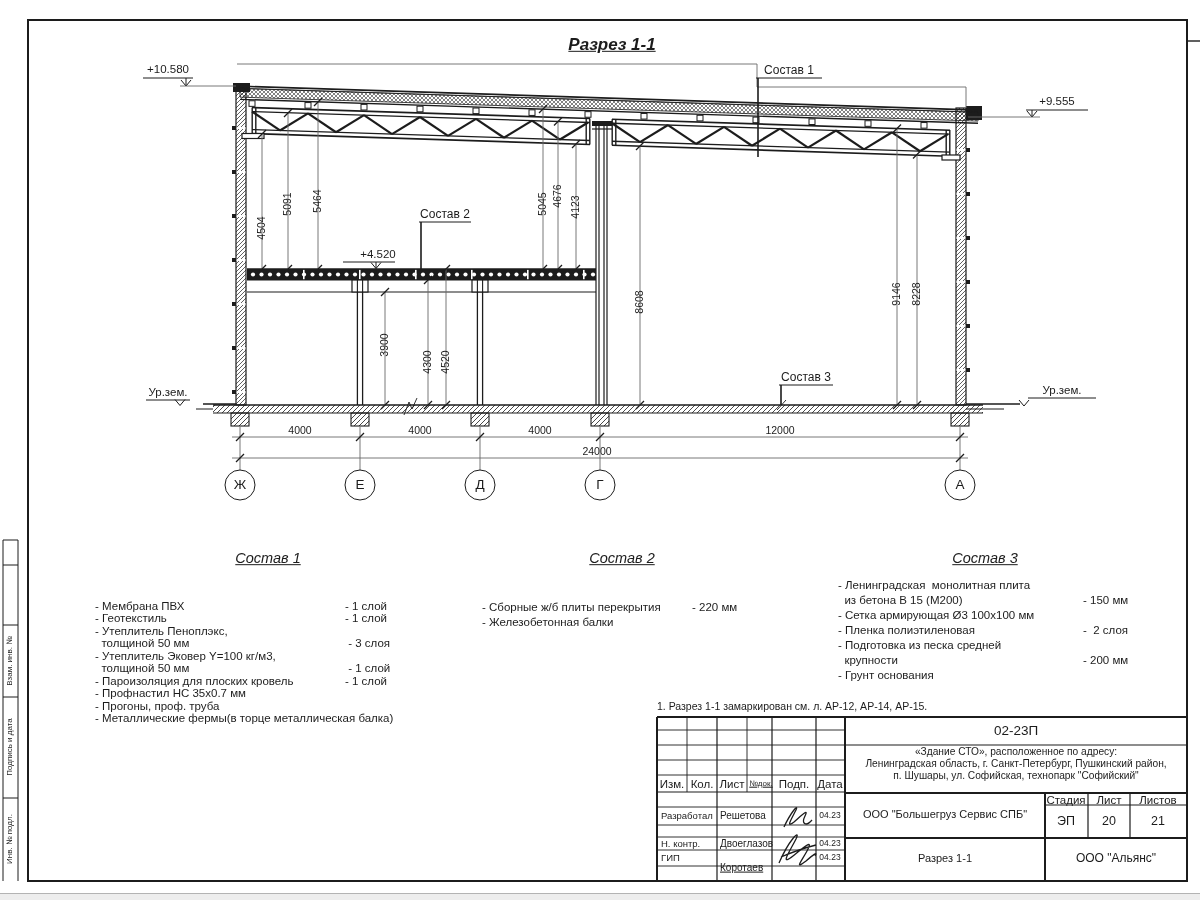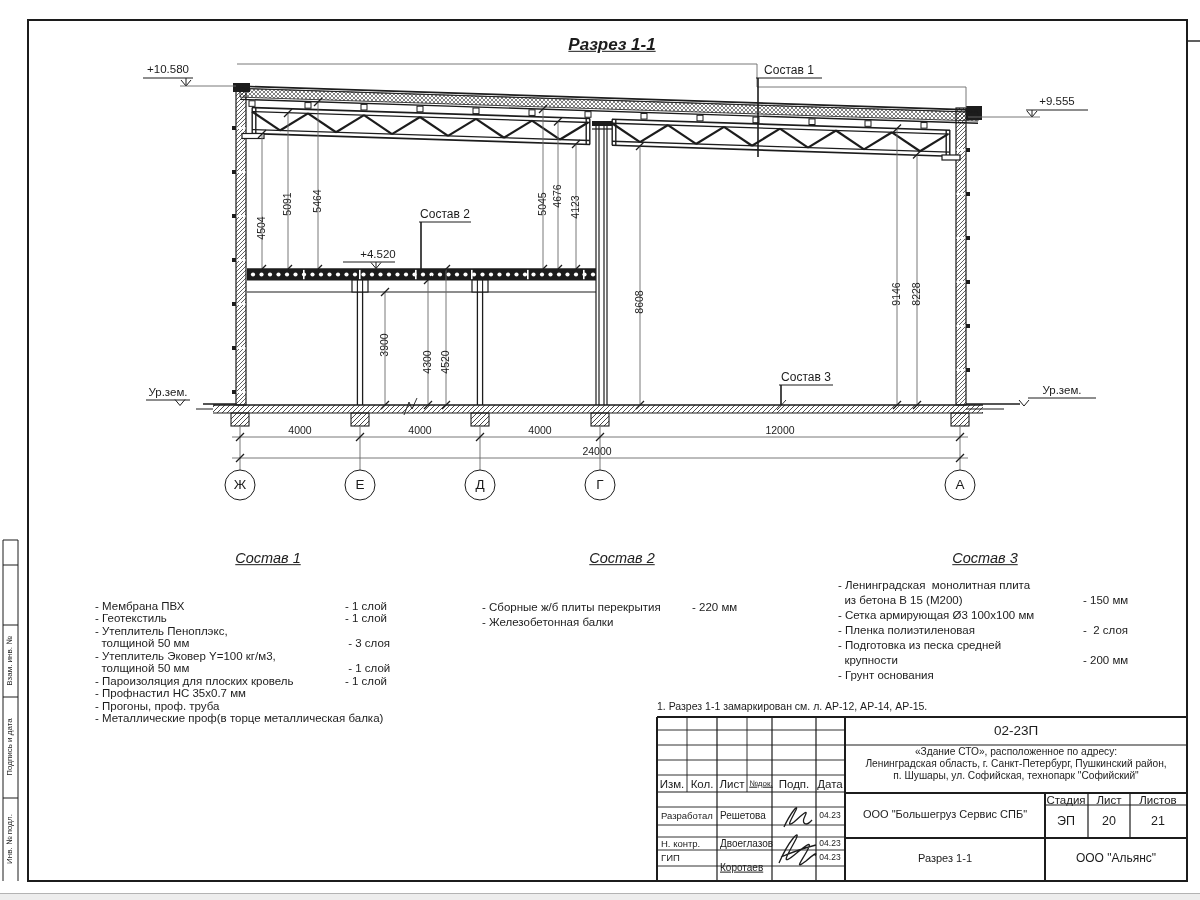--- a/index.html
+++ b/index.html
@@ -410,21 +410,21 @@
       <span class="pl-left comp-row" style="left: 95px; top: 630.9px;">- Утеплитель Пеноплэкс,</span>
       <span class="pl-left comp-row" style="left: 95px; top: 643.35px;">  толщиной 50 мм</span>
       <span class="pl-left comp-row" style="left: 345px; top: 643.35px;"> - 3 слоя</span>
       <span class="pl-left comp-row" style="left: 95px; top: 655.8px;">- Утеплитель Эковер Y=100 кг/м3,</span>
       <span class="pl-left comp-row" style="left: 95px; top: 668.25px;">  толщиной 50 мм</span>
       <span class="pl-left comp-row" style="left: 345px; top: 668.25px;"> - 1 слой</span>
       <span class="pl-left comp-row" style="left: 95px; top: 680.7px;">- Пароизоляция для плоских кровель</span>
       <span class="pl-left comp-row" style="left: 345px; top: 680.7px;">- 1 слой</span>
       <span class="pl-left comp-row" style="left: 95px; top: 693.15px;">- Профнастил НС 35х0.7 мм</span>
       <span class="pl-left comp-row" style="left: 95px; top: 705.6px;">- Прогоны, проф. труба</span>
-      <span class="pl-left comp-row" style="left: 95px; top: 718.05px;">- Металлические проф(в торце металлическая балка)</span>
+      <span class="pl-left comp-row" style="left: 95px; top: 718.05px;">- Металлические фермы(в торце металлическая балка)</span>
       <span class="pl comp-h" style="left: 622px; top: 559px;">Состав 2</span>
       <span class="pl-left comp-row" style="left: 482px; top: 607px;">- Сборные ж/б плиты перекрытия</span>
       <span class="pl-left comp-row" style="left: 692px; top: 607px;">- 220 мм</span>
       <span class="pl-left comp-row" style="left: 482px; top: 622px;">- Железобетонная балки</span>
       <span class="pl comp-h" style="left: 985px; top: 559px;">Состав 3</span>
       <span class="pl-left comp-row" style="left: 838px; top: 585px;">- Ленинградская  монолитная плита</span>
       <span class="pl-left comp-row" style="left: 838px; top: 600px;">  из бетона В 15 (М200)</span>
       <span class="pl-left comp-row" style="left: 1083px; top: 600px;">- 150 мм</span>
       <span class="pl-left comp-row" style="left: 838px; top: 615px;">- Сетка армирующая Ø3 100х100 мм</span>
       <span class="pl-left comp-row" style="left: 838px; top: 630px;">- Пленка полиэтиленовая</span>

